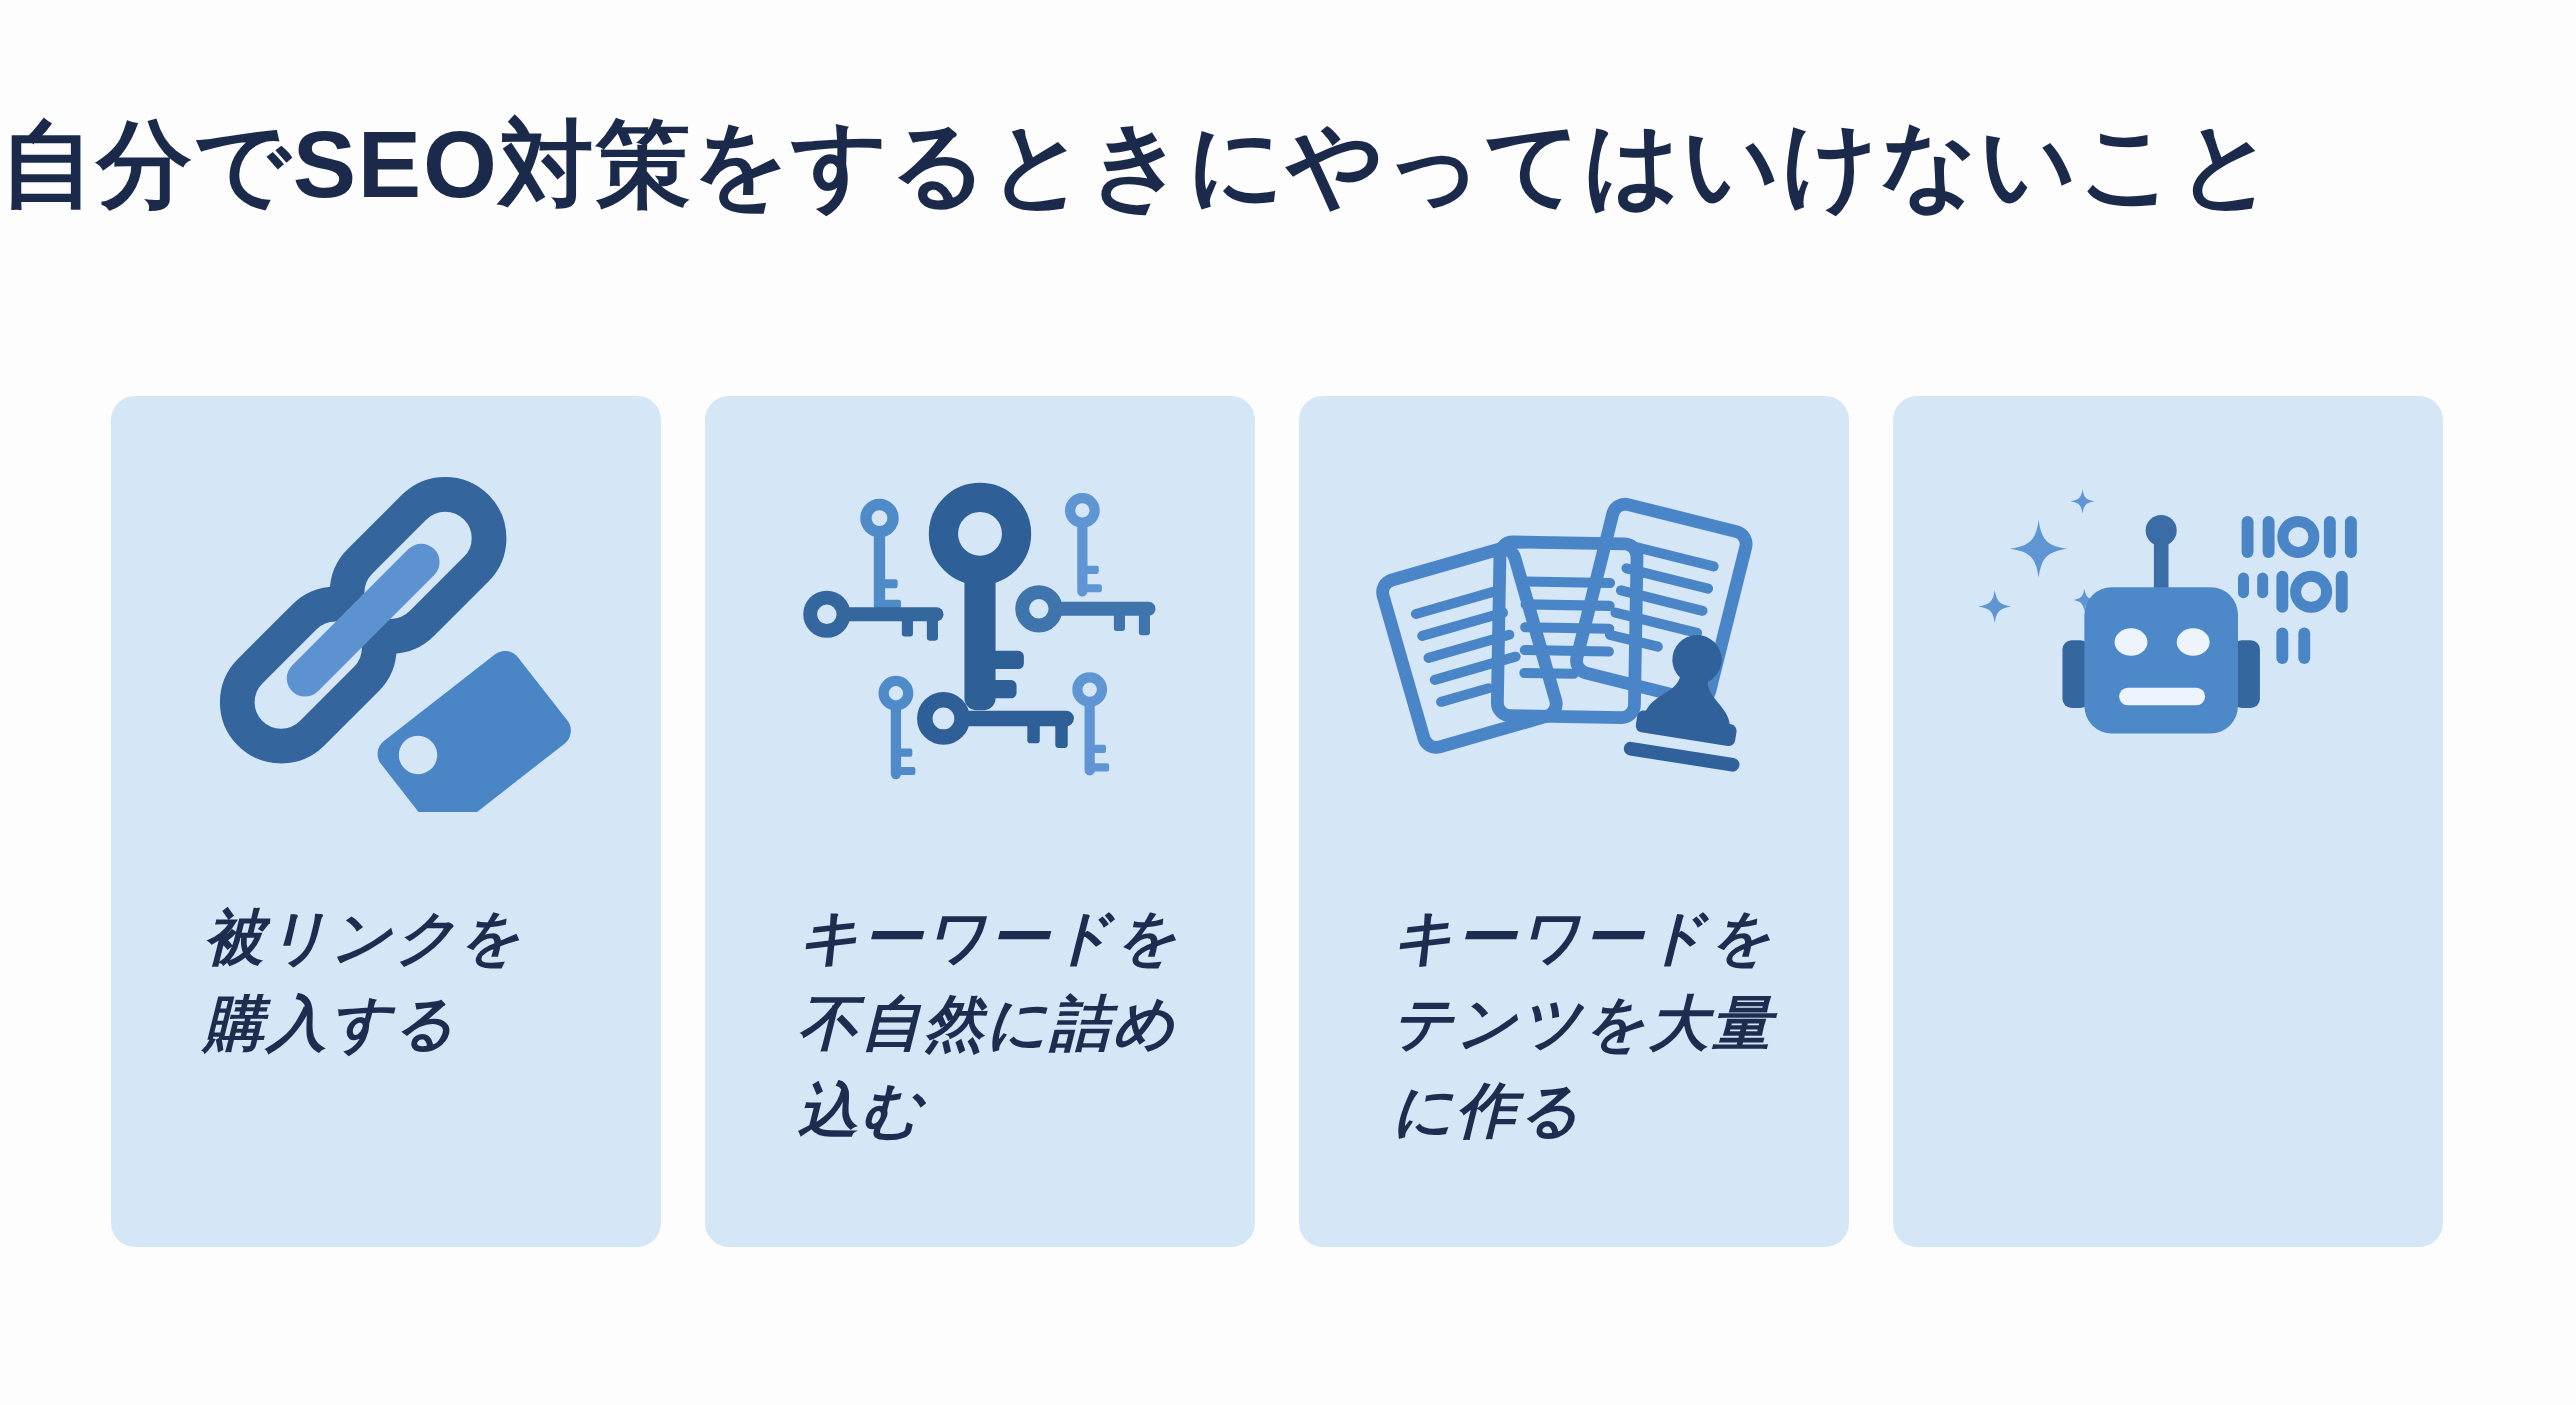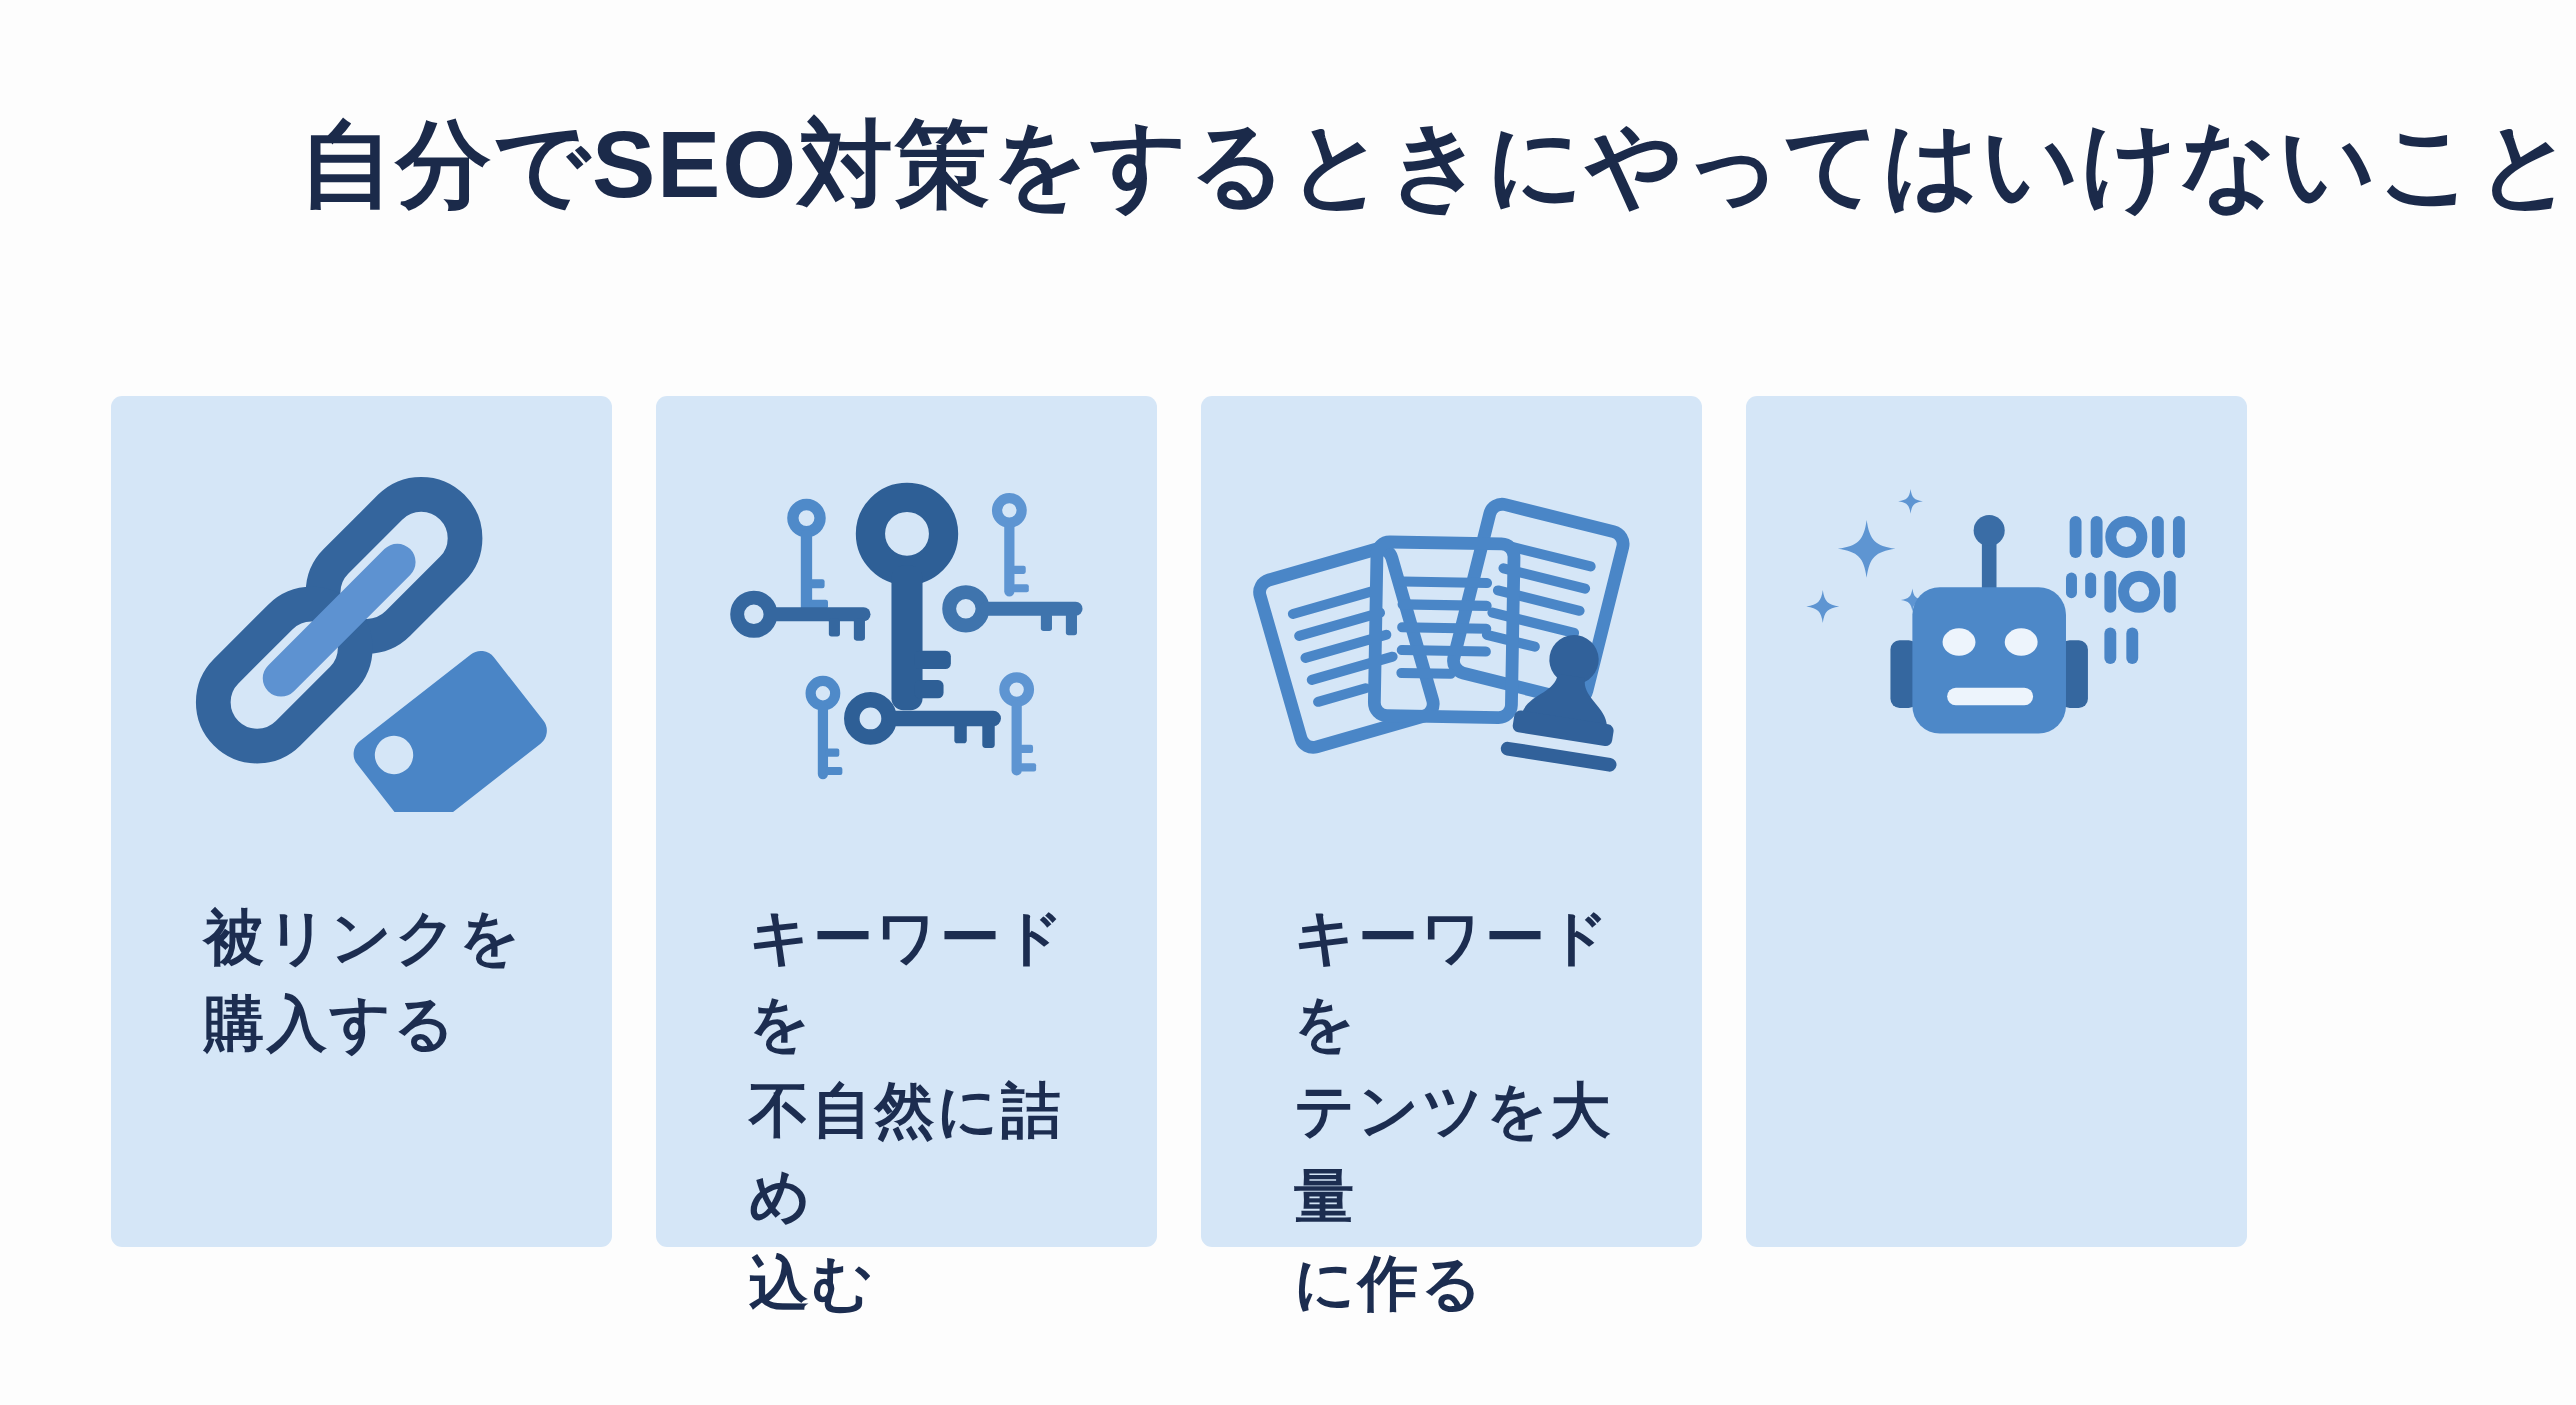--- a/index.html
+++ b/index.html
@@ -7,38 +7,39 @@
   body {
     position:relative;
     background:#fdfdfd;
     font-family:"Liberation Sans", sans-serif;
     overflow:hidden;
   }
   .title {
     position:absolute;
     top:102px; left:0;
     width:100%;
-    text-align:right;
+    text-align:left;
     font-size:95px;
     font-weight:900;
     letter-spacing:1.8px;
     color:#1b2a4a;
   }
   .cards {
     position:absolute;
     top:396px; left:111px;
     display:flex;
     gap:44px;
   }
   .card {
     position:relative;
-    width:501px;
+    width:550px;
     height:851px;
     background:#d5e6f7;
-    border-radius:11px;
+    border-radius:24px;
+    font-style:italic;
   }
   .icon-wrap {
     position:absolute;
     top:78px; left:0; right:0;
     height:338px;
     display:flex;
     align-items:center;
     justify-content:center;
   }
   .card-label {

